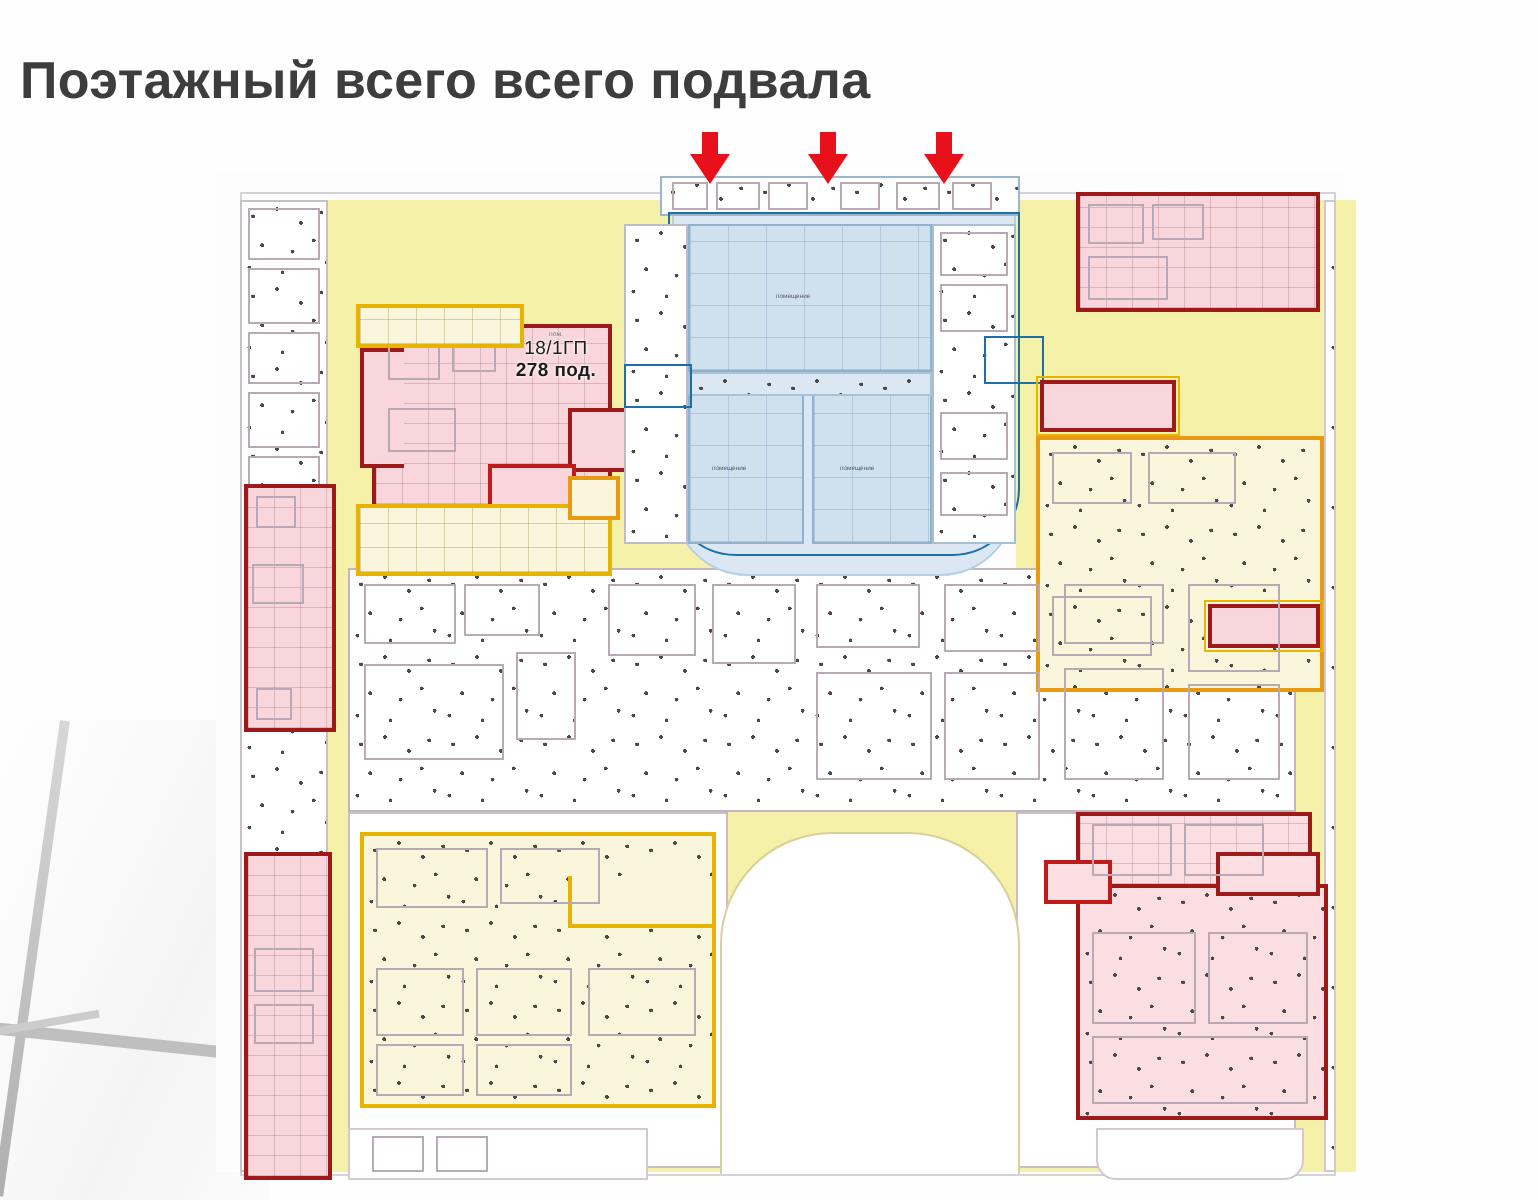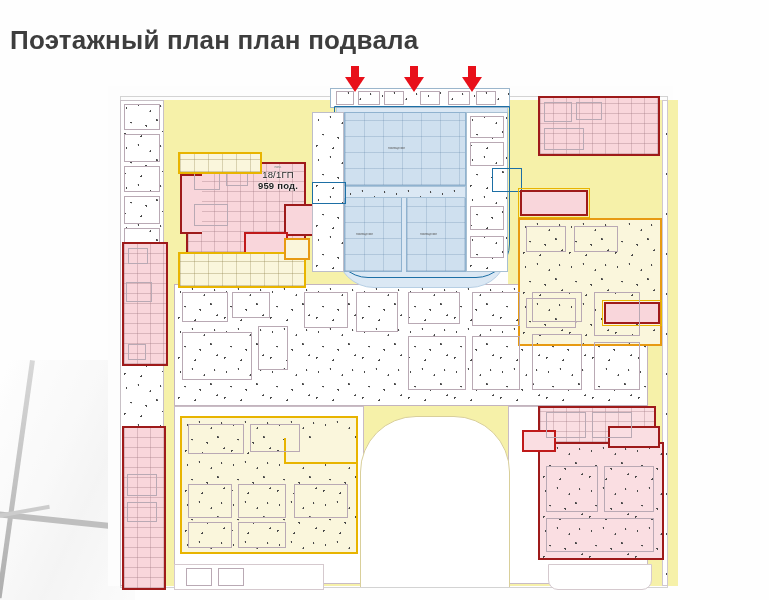--- a/index.html
+++ b/index.html
@@ -115,21 +115,21 @@
 
 <div id="slide">
 
   <div class="wm">
     <div class="sky"></div>
     <i class="mast"></i>
     <i class="arm"></i>
     <i class="arm2"></i>
   </div>
 
-  <div id="title">Поэтажный план план подвала</div>
+  <div id="title">Поэтажный всего всего подвала</div>
 
   <div id="plan">
 
     <div class="z f-yellow" style="left:40px;top:14px;width:218px;height:196px;"></div>
     <div class="z f-yellow" style="left:400px;top:14px;width:170px;height:196px;"></div>
     <div class="z f-yellow" style="left:40px;top:198px;width:26px;height:302px;"></div>
     <div class="z f-yellow" style="left:540px;top:198px;width:30px;height:302px;"></div>
     <div class="z f-yellow" style="left:40px;top:320px;width:530px;height:180px;"></div>
 
     <div class="z f-white tex spk" style="left:66px;top:198px;width:474px;height:122px;border:.7px solid #c3b4be;"></div>
@@ -162,21 +162,21 @@
     <div class="z f-pink b-dred" style="left:72px;top:88px;width:22px;height:60px;border-right:none;"></div>
     <div class="z f-pink b-dred" style="left:176px;top:118px;width:32px;height:32px;"></div>
     <div class="z f-pink b-red" style="left:136px;top:146px;width:44px;height:28px;"></div>
     <div class="rm" style="left:86px;top:84px;width:26px;height:20px;"></div>
     <div class="rm" style="left:118px;top:84px;width:22px;height:16px;"></div>
     <div class="rm" style="left:86px;top:118px;width:34px;height:22px;"></div>
 
     <div id="unit-label">
       <div class="tiny">пом.</div>
       <div class="code">18/1ГП</div>
-      <div class="area">959 под.</div>
+      <div class="area">278 под.</div>
     </div>
 
     <div class="z f-cream tex3 b-gold" style="left:70px;top:66px;width:84px;height:22px;"></div>
     <div class="z f-cream tex3 b-gold" style="left:70px;top:166px;width:128px;height:36px;"></div>
     <div class="z f-cream b-orange" style="left:176px;top:152px;width:26px;height:22px;"></div>
 
     <div class="z f-blue2" style="left:228px;top:14px;width:172px;height:188px;
                 border:1px solid #b7cfe4;border-radius:0 0 38px 38px;"></div>
 
     <div class="z f-white tex spk" style="left:222px;top:2px;width:180px;height:20px;border:.8px solid #9bb6cc;"></div>

